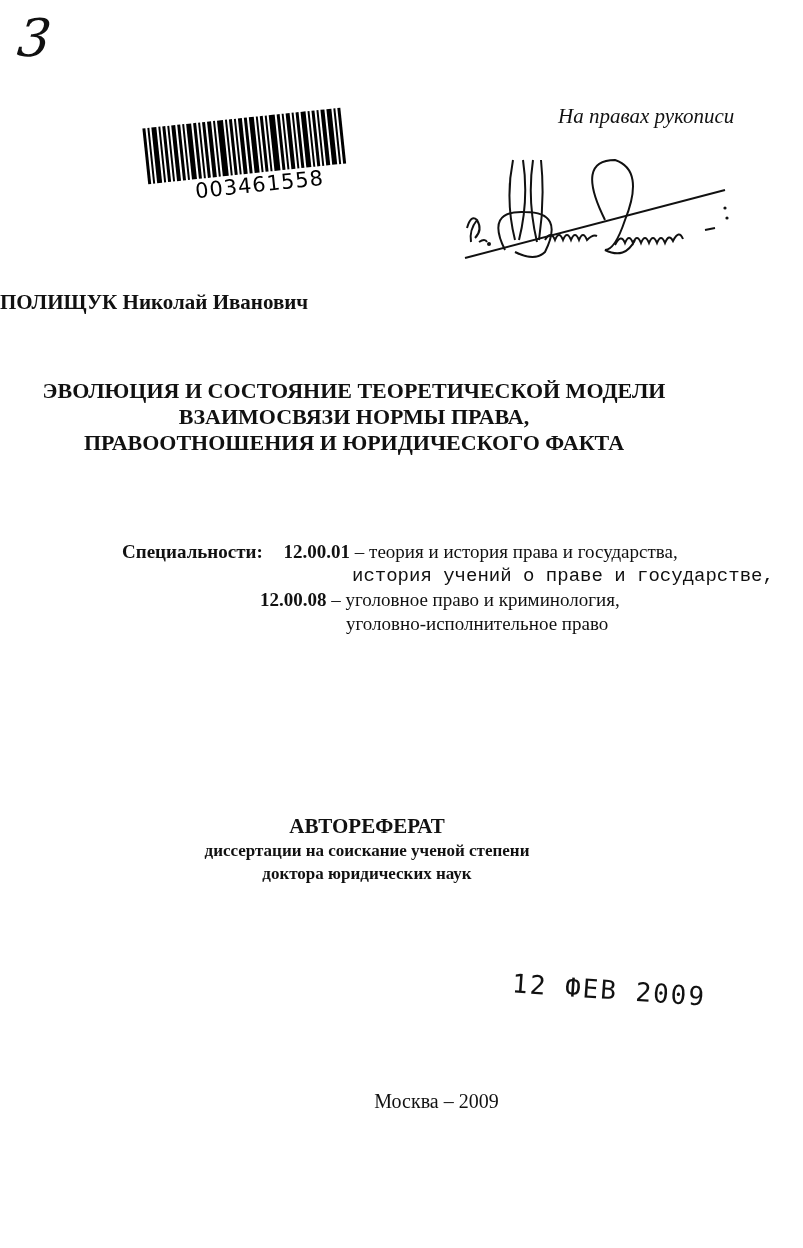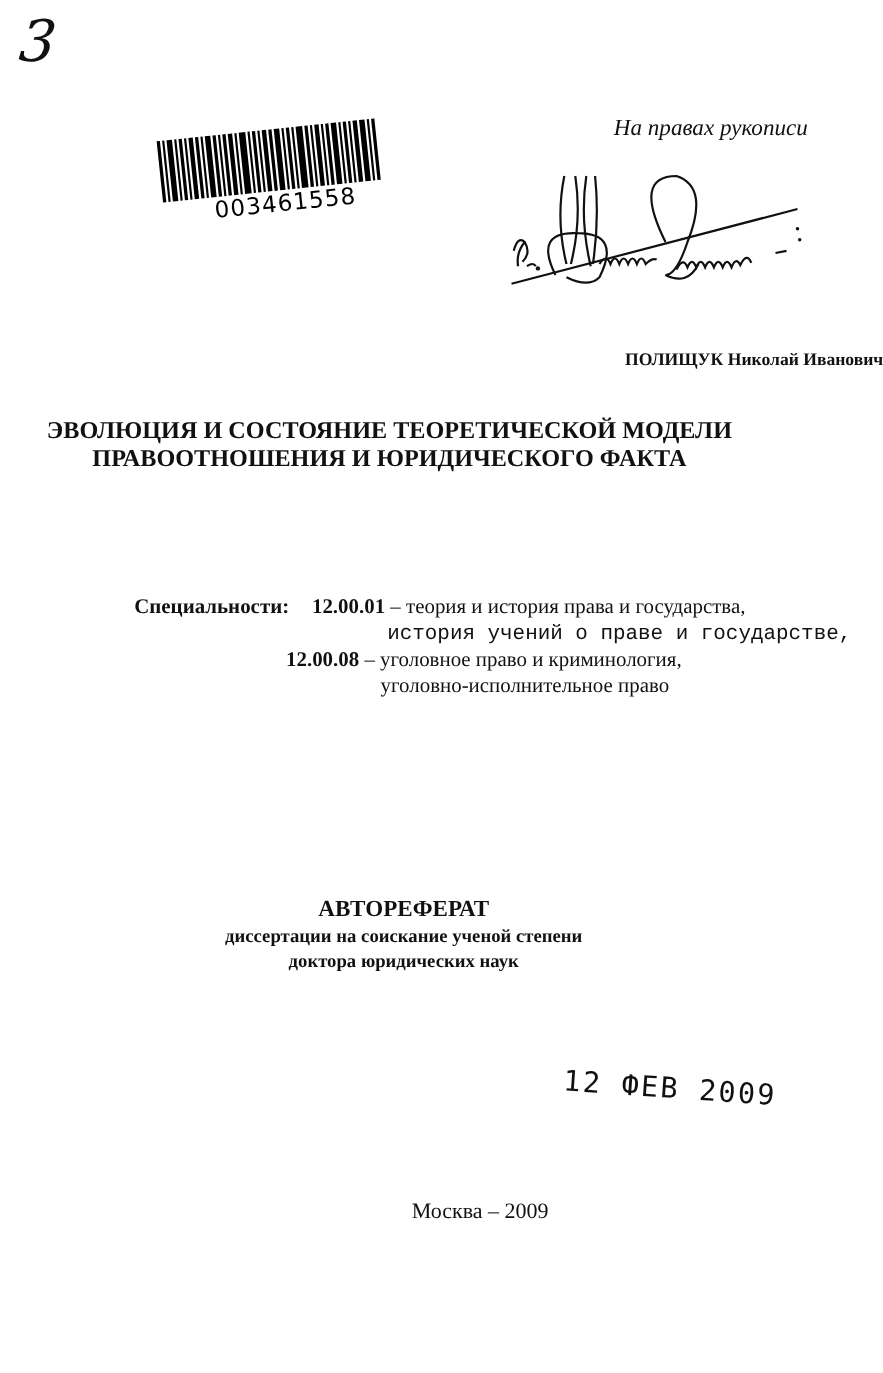--- a/index.html
+++ b/index.html
@@ -5,21 +5,21 @@
   html, body { margin:0; padding:0; background:#ffffff; }
   body { width:803px; height:1248px; position:relative; overflow:hidden; color:#111; font-family:"Liberation Serif", "DejaVu Serif", serif; }
   .abs { position:absolute; }
   .pagenum { left:18px; top:8px; font-family:"DejaVu Serif", serif; font-size:52px; font-style:italic; font-weight:normal; color:#111; transform:skewX(-6deg); }
   .rights { left:558px; top:104px; font-size:21px; font-style:italic; }
   .barcode { left:152px; top:128px; width:226px; height:92px; transform:rotate(-6deg); transform-origin:left bottom; }
   .barcode .bars { height:56px; display:flex; align-items:stretch; }
   .barcode .bars span { display:block; background:#000; margin-right:2px; }
   .barcode .num { font-family:"DejaVu Sans", sans-serif; font-size:21px; letter-spacing:1px; margin-left:46px; margin-top:0px; color:#000; }
   .signature { left:455px; top:150px; width:290px; height:115px; }
-  .author { left:0; width:803px; top:290px; text-align:right; font-size:16px; font-weight:bold;margin-top:29px; }
+  .author { left:0; width:803px; top:290px; text-align:left; font-size:21px; font-weight:bold; }
   .title { left:0; width:708px; top:378px; text-align:center; font-size:22px; font-weight:bold; line-height:26px; }
   .spec { left:106px; top:540px; font-size:19px; line-height:24px; }
   .spec .row { white-space:nowrap; }
   .spec b { font-weight:bold;margin-left:16px; }
   .genre { left:0; width:734px; top:813px; text-align:center; }
   .genre .h { font-size:21px; font-weight:bold; line-height:26px; }
   .genre .s { font-size:17px; font-weight:bold; line-height:23px; }
   .stamp { left:512px; top:975px; font-family:"DejaVu Sans Mono", monospace; font-size:26px; transform:rotate(4deg); letter-spacing:2px; color:#111; }
   .city { left:0; width:803px; top:1090px; text-align:center; font-size:20px;padding-left:35px; }
 </style>
@@ -86,20 +86,21 @@
   <path d="M160 95 q6 -12 10 -2 q4 -10 8 0 q4 -10 8 0 q4 -10 8 0 q4 -10 8 0 q4 -10 8 0 q4 -10 8 -2 q6 -12 10 -2" stroke="#111" stroke-width="2" fill="none"></path>
   <path d="M250 80 l10 -2" stroke="#111" stroke-width="2"></path>
   <circle cx="270" cy="58" r="1.6" fill="#111"></circle>
   <circle cx="272" cy="68" r="1.6" fill="#111"></circle>
 </svg>
 
 <div class="abs author">ПОЛИЩУК Николай Иванович</div>
 
 <div class="abs title">
   <div>ЭВОЛЮЦИЯ И СОСТОЯНИЕ ТЕОРЕТИЧЕСКОЙ МОДЕЛИ</div>
+  <div>ВЗАИМОСВЯЗИ НОРМЫ ПРАВА,</div>
   <div>ПРАВООТНОШЕНИЯ И ЮРИДИЧЕСКОГО ФАКТА</div>
 </div>
 
 <div class="abs spec">
   <div class="row">
     <b>Специальности:</b>
     <b>12.00.01</b>
     <span>–</span>
     <span>теория и история права и государства,</span>
   </div>

